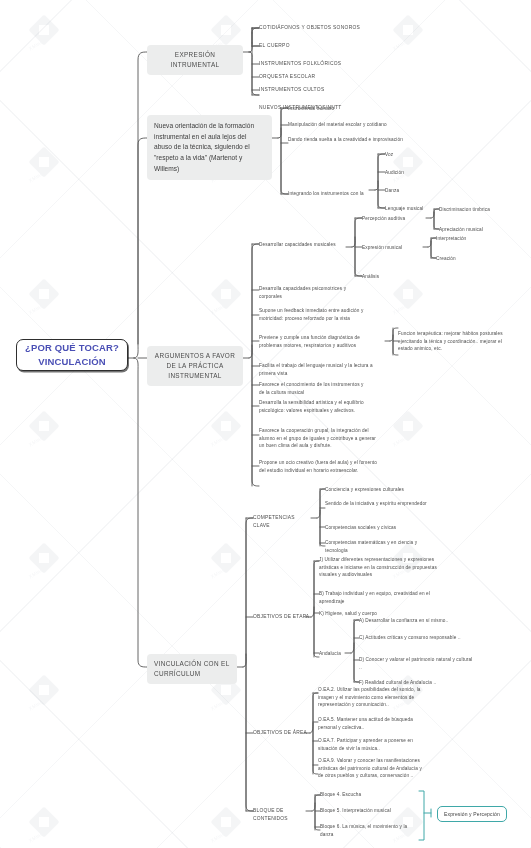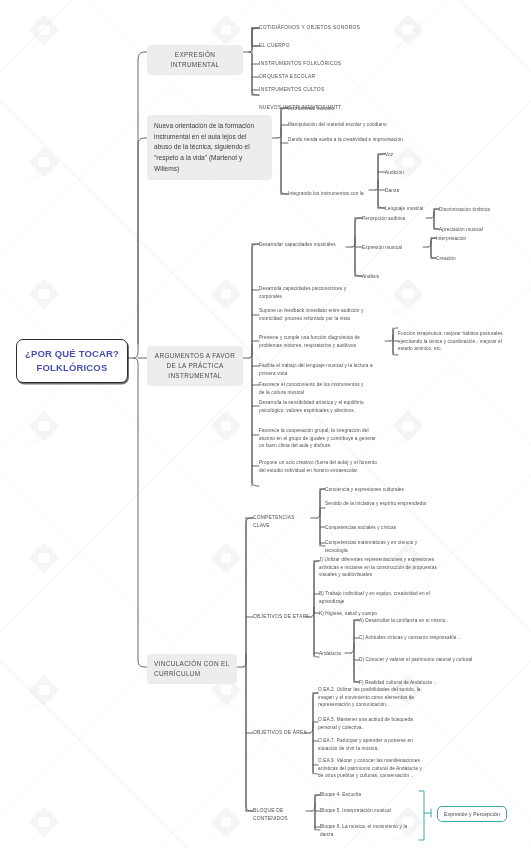--- a/index.html
+++ b/index.html
@@ -72,21 +72,21 @@
 
   .root {
     background: #ffffff;
     border: 1.6px solid #2e2e2e;
     border-radius: 7px;
     color: #4a4fb5;
     font-weight: bold;
     font-size: 9.5px;
     letter-spacing: .15px;
     text-align: center;
-    padding: 7px 8px;
+    padding: 1px 8px;
     line-height: 1.45;
     box-shadow: 1px 1.5px 0 rgba(0,0,0,.55);
   }
 
   .main-topic {
     background: #eceded;
     border-radius: 4px;
     color: #4a4a4a;
     font-size: 6.4px;
     letter-spacing: .35px;
@@ -332,21 +332,21 @@
     <path d="M419,791 L424,791 L424,840 L419,840"></path>
     <path d="M424,813 L431,813"></path>
     <path d="M431,809 L431,817"></path>
   </g>
 </svg>
 
 <div id="canvas">
 
   <div class="node root" style="left:16px; top:339px; width:112px;">
     <div>¿POR QUÉ TOCAR?</div>
-    <div>FOLKLÓRICOS</div>
+    <div>VINCULACIÓN</div>
   </div>
 
   <div class="node main-topic" style="left:147px; top:45px; width:96px; text-align:center;">EXPRESIÓN INTRUMENTAL</div>
 
   <div class="node sub caps" style="left:259px; top:24px; width:140px;">COTIDIÁFONOS Y OBJETOS SONOROS</div>
   <div class="node sub caps" style="left:259px; top:42px; width:140px;">EL CUERPO</div>
   <div class="node sub caps" style="left:259px; top:60px; width:140px;">INSTRUMENTOS FOLKLÓRICOS</div>
   <div class="node sub caps" style="left:259px; top:73px; width:140px;">ORQUESTA ESCOLAR</div>
   <div class="node sub caps" style="left:259px; top:86px; width:140px;">INSTRUMENTOS CULTOS</div>
   <div class="node sub caps" style="left:259px; top:104px; width:140px;">NUEVOS INSTRUMENTOS/NNTT</div>

